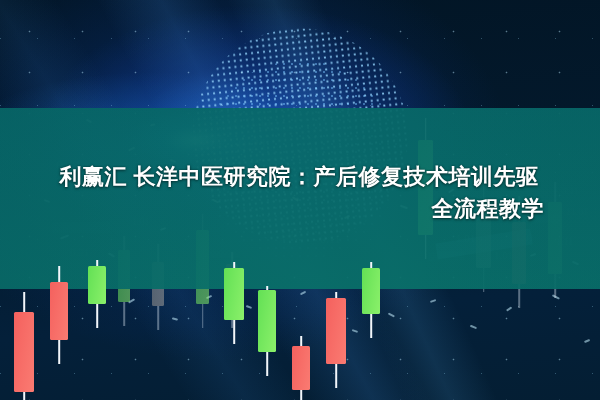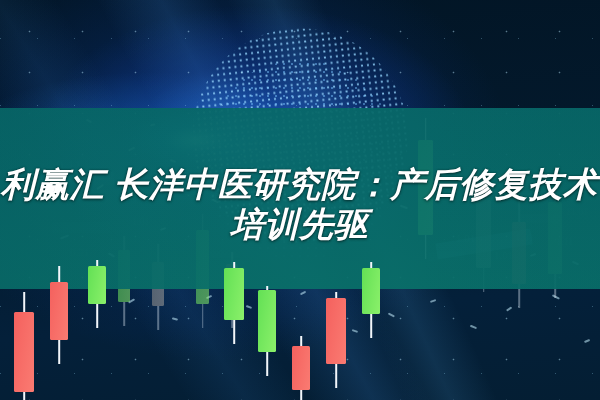--- a/index.html
+++ b/index.html
@@ -114,21 +114,21 @@
   
   .headline{
     position:absolute;left:0;right:0;top:164px;
     text-align:center;
     color:#ffffff;
     font-weight:bold;
     letter-spacing:.5px;
     text-shadow:0 1px 3px rgba(0,0,0,.55), 0 0 2px rgba(0,0,0,.35);
     line-height:1.18;
   }
-  .hl-line{font-size:34px;font-style:italic;}
+  .hl-line{font-size:22px;}
   .hl-line.l1{padding-right:2px;}
   .hl-line.l2{margin-top:6px;}
   .hl-line.l3{margin-top:6px;text-align:right;padding-right:56px;}
 </style>
 </head>
 <body>
 
 <div id="stage">
 
   <div class="layer bg-base"></div>
@@ -269,15 +269,16 @@
         <div class="body" style="top: 6px; height: 66px;"></div>
       </div>
       <div class="candle c-green" style="left: 362px; top: 262px; width: 18px; height: 76px;">
         <div class="wick"></div>
         <div class="body" style="top: 6px; height: 46px;"></div>
       </div>
     </div>
 
   <div class="headline">
     <div class="hl-line l1">利赢汇 长洋中医研究院：产后修复技术培训先驱</div>
+    <div class="hl-line l3">全流程教学</div>
   </div>
 
 </div>
 
 </body></html>

